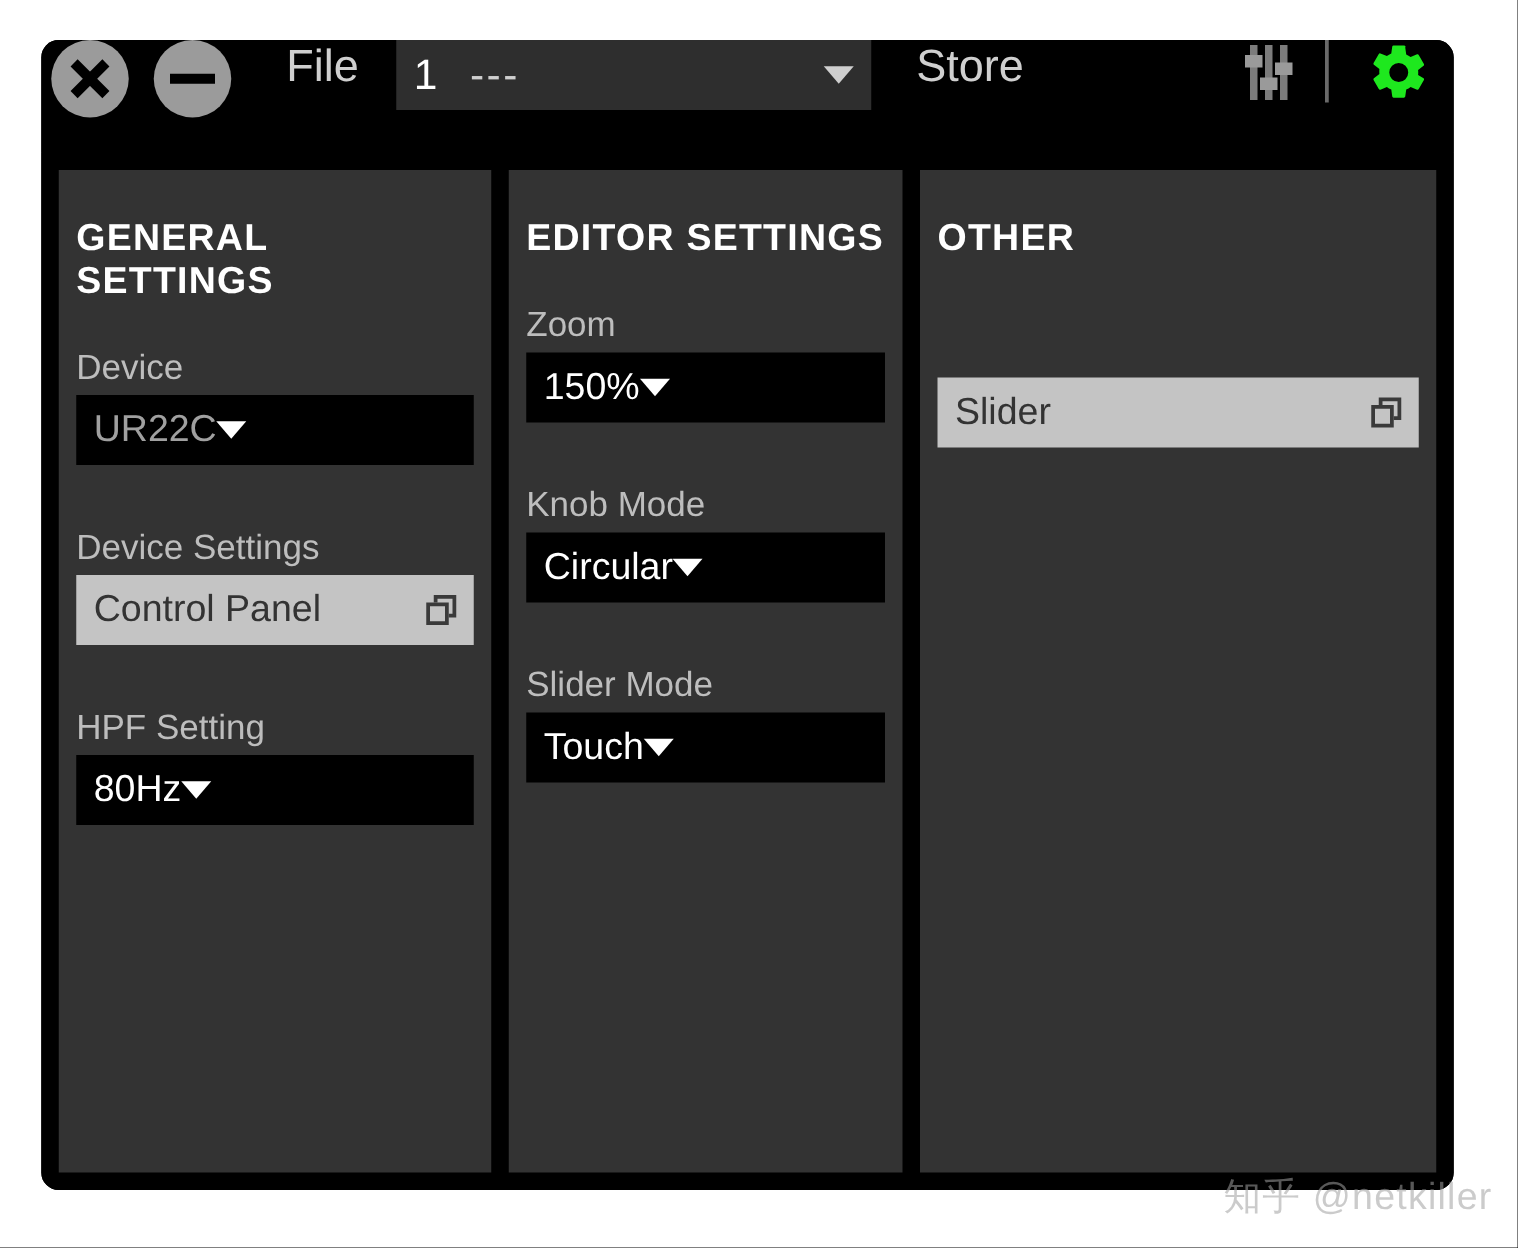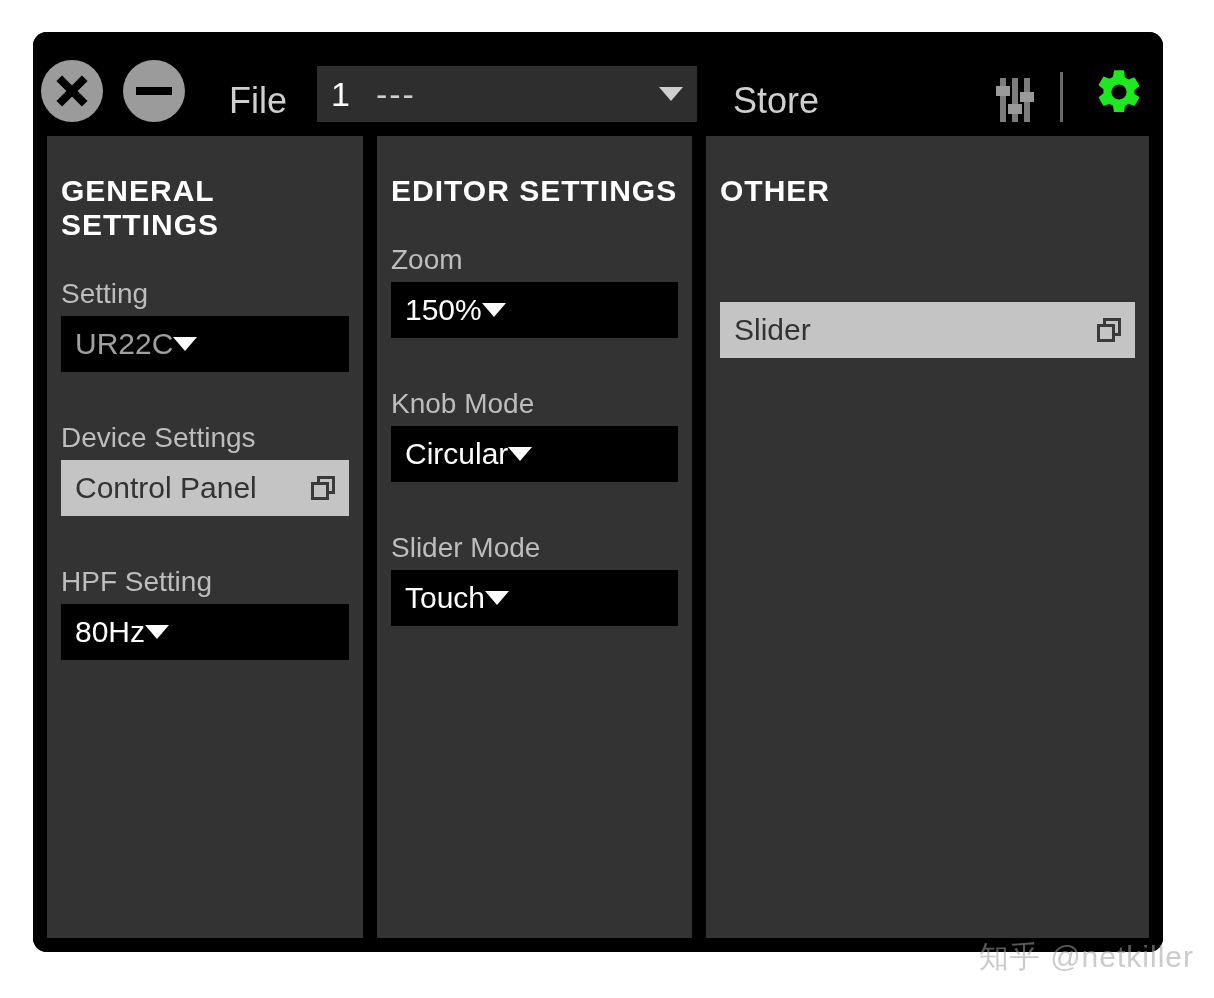--- a/index.html
+++ b/index.html
@@ -20,21 +20,21 @@
     border-radius: 14px;
     overflow: hidden;
     display: flex;
     flex-direction: column;
   }
   
   .topbar {
     height: 90px;
     background: #000000;
     display: flex;
-    align-items: flex-end;
+    align-items: flex-start;
     padding: 0 18px 0 8px;
     gap: 20px;
   }
   .circ-btn {
     width: 62px;
     height: 62px;
     border-radius: 50%;
     background: #9b9b9b;
     display: flex;
     align-items: center;
@@ -140,21 +140,21 @@
     display: flex;
     gap: 14px;
     padding: 14px;
     background: #000;
   }
   .panel {
     background: #333333;
     flex: 0 0 auto;
     padding: 38px 14px 20px 14px;
   }
-  .panel.general { width: 316px; }
+  .panel.general { width: 346px; }
   .panel.editor  { width: 315px; }
   .panel.other   { width: 300px; flex: 1; }
   .panel-title {
     color: #fff;
     font-size: 30px;
     font-weight: 700;
     letter-spacing: 1px;
     text-transform: uppercase;
     margin-bottom: 36px;
   }
@@ -243,21 +243,21 @@
       </svg>
     </div>
   </div>
 
   <div class="panels">
 
     <div class="panel general">
       <div class="panel-title">GENERAL SETTINGS</div>
 
       <div class="field">
-        <div class="field-label">Setting</div>
+        <div class="field-label">Device</div>
         <div class="dark-select">
           <span class="val-muted">UR22C</span>
           <span class="caret"></span>
         </div>
       </div>
 
       <div class="field">
         <div class="field-label">Device Settings</div>
         <div class="light-btn">
           <span>Control Panel</span>

